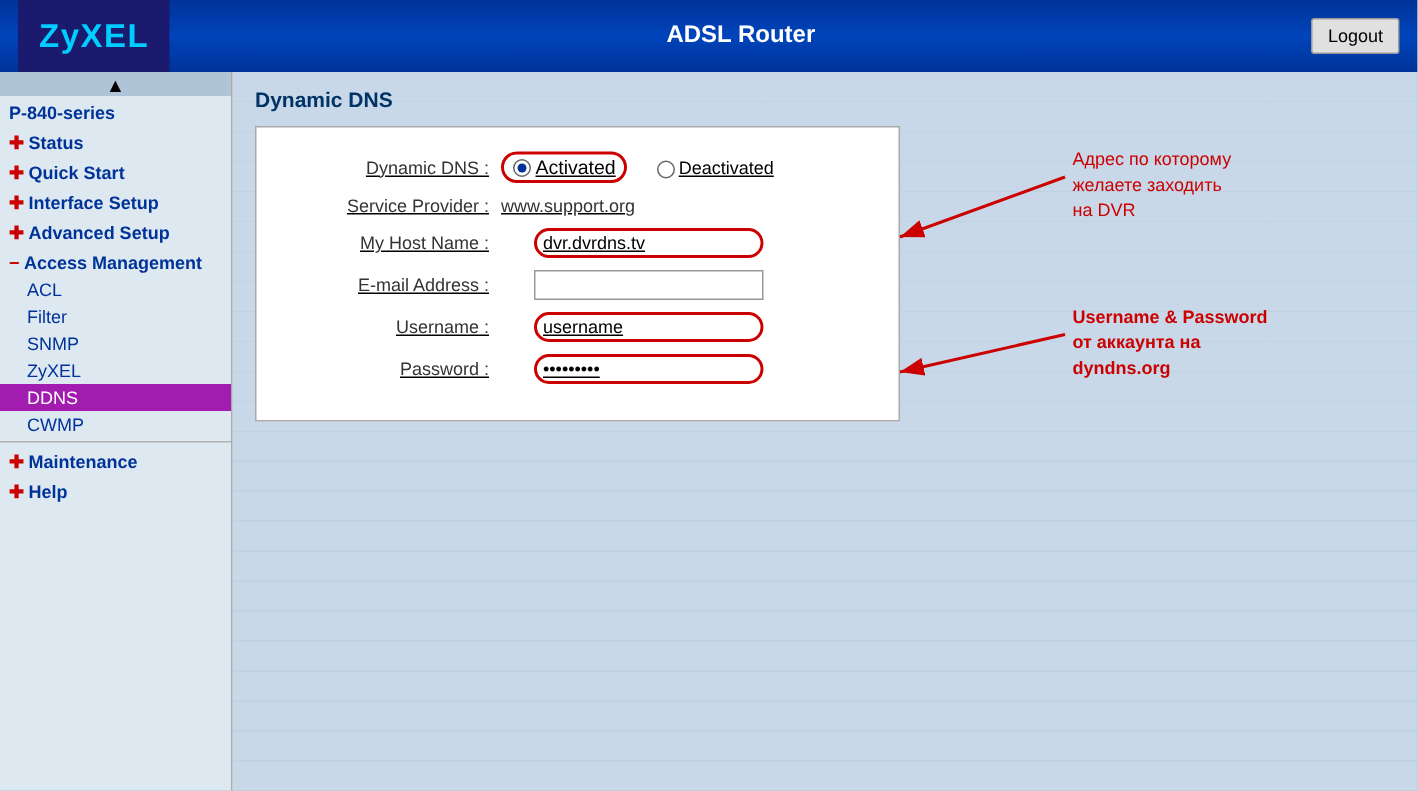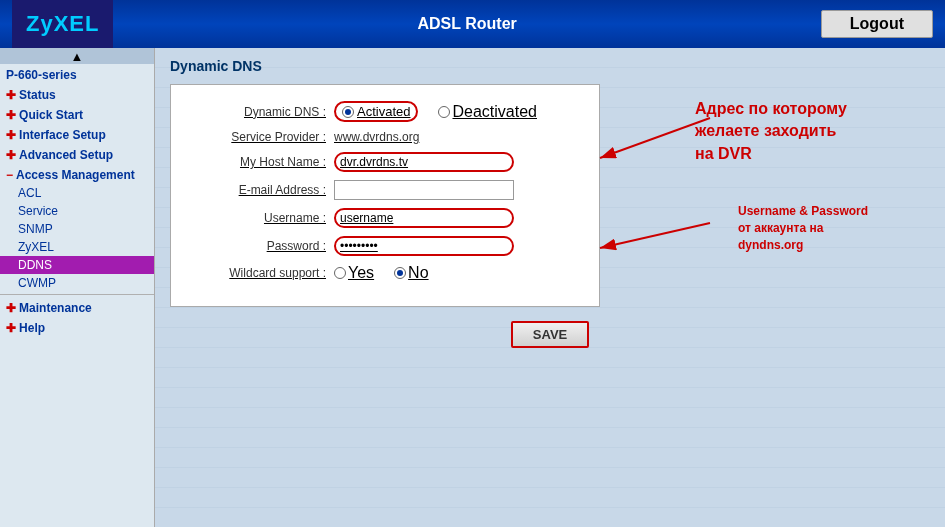--- a/index.html
+++ b/index.html
@@ -28,25 +28,24 @@
     #header-title {
       color: white;
       font-size: 16px;
       font-weight: bold;
       flex: 1;
       text-align: center;
     }
     #logout-btn {
       background: #e0e0e0;
       border: 1px solid #999;
-      padding: 4px 28px;
+      padding: 4px 10px;
       cursor: pointer;
-      font-size: 16px;
+      font-size: 12px;
       border-radius: 2px;
-      font-weight: bold;
     }
 
     
     #main-layout {
       display: flex;
       height: calc(527px - 48px);
     }
 
     
     #sidebar {
@@ -140,40 +139,41 @@
       color: #333;
       flex-shrink: 0;
     }
     .form-value {
       font-size: 12px;
       color: #333;
     }
     .form-input {
       border: 1px solid #999;
       height: 20px;
-      width: 180px;
+      width: 153px;
       font-size: 12px;
       padding: 0 4px;
+      margin-left: 22px;
     }
     .form-input.highlighted {
       border: 2px solid #cc0000;
       border-radius: 10px;
     }
 
     
     .radio-group {
       display: flex;
       align-items: center;
       gap: 20px;
     }
     .radio-option {
       display: flex;
-      align-items: center;
+      align-items: flex-end;
       gap: 2px;
-      font-size: 16px;
+      font-size: 12px;
     }
     .radio-circle {
       width: 12px;
       height: 12px;
       border-radius: 50%;
       border: 1px solid #666;
       display: inline-flex;
       align-items: center;
       justify-content: center;
       background: white;
@@ -232,42 +232,42 @@
   <div id="header-title">ADSL Router</div>
   <button id="logout-btn">Logout</button>
 </div>
 
 <div id="main-layout">
 
   <div id="sidebar">
     <div id="sidebar-scroll-indicator">▲</div>
 
     <div class="sidebar-section-header">
-      <span>P-660-series</span>
+      <span>P-840-series</span>
     </div>
     <div class="sidebar-section-header">
       <span class="plus">✚</span><span>Status</span>
     </div>
     <div class="sidebar-section-header">
       <span class="plus">✚</span><span>Quick Start</span>
     </div>
     <div class="sidebar-section-header">
       <span class="plus">✚</span><span>Interface Setup</span>
     </div>
     <div class="sidebar-section-header">
       <span class="plus">✚</span><span>Advanced Setup</span>
     </div>
     <div class="sidebar-section-header">
       <span class="minus">−</span><span>Access Management</span>
     </div>
     <div class="sidebar-item">
       <span>ACL</span>
     </div>
     <div class="sidebar-item">
-      <span>Service</span>
+      <span>Filter</span>
     </div>
     <div class="sidebar-item">
       <span>SNMP</span>
     </div>
     <div class="sidebar-item">
       <span>ZyXEL</span>
     </div>
     <div class="sidebar-item active">
       <span>DDNS</span>
     </div>
@@ -299,21 +299,21 @@
           </div>
           <div class="radio-option">
             <div class="radio-circle"></div>
             <span>Deactivated</span>
           </div>
         </div>
       </div>
 
       <div class="form-row">
         <div class="form-label">Service Provider :</div>
-        <div class="form-value">www.dvrdns.org</div>
+        <div class="form-value">www.support.org</div>
       </div>
 
       <div class="form-row">
         <div class="form-label">My Host Name :</div>
         <input type="text" class="form-input highlighted" value="dvr.dvrdns.tv" style="">
       </div>
 
       <div class="form-row">
         <div class="form-label">E-mail Address :</div>
         <input type="text" class="form-input" value="" style="">
@@ -322,45 +322,29 @@
       <div class="form-row">
         <div class="form-label">Username :</div>
         <input type="text" class="form-input highlighted" value="username" style="">
       </div>
 
       <div class="form-row">
         <div class="form-label">Password :</div>
         <input type="password" class="form-input highlighted" value="password1" style="">
       </div>
 
-      <div class="form-row">
-        <div class="form-label">Wildcard support :</div>
-        <div class="radio-group">
-          <div class="radio-option">
-            <div class="radio-circle"></div>
-            <span>Yes</span>
-          </div>
-          <div class="radio-option">
-            <div class="radio-circle selected"></div>
-            <span>No</span>
-          </div>
-        </div>
-      </div>
-    </div>
-
-    <div id="save-row">
-      <button id="save-btn">SAVE</button>
-    </div>
-
-    <div style="position: absolute; top: 50px; left: 540px; color: #cc0000; font-size: 16px; font-weight: bold; line-height: 1.4;">
+    </div>
+
+
+    <div style="position: absolute; top: 50px; left: 560px; color: #cc0000; font-size: 12px; font-weight: normal; line-height: 1.4;">
       <span style="white-space: pre-line;">Адрес по которому
 желаете заходить
 на DVR</span>
     </div>
-    <div style="position: absolute; top: 155px; left: 583px; color: #cc0000; font-size: 12px; font-weight: bold; line-height: 1.4;">
+    <div style="position: absolute; top: 155px; left: 560px; color: #cc0000; font-size: 12px; font-weight: bold; line-height: 1.4;">
       <span style="white-space: pre-line;">Username &amp; Password
 от аккаунта на
 dyndns.org</span>
     </div>
 
     <svg class="arrows">
 
       <defs>
         <marker id="arrowhead" markerWidth="8" markerHeight="6" refX="8" refY="3" orient="auto">
           <polygon points="0 0, 8 3, 0 6" fill="#cc0000"></polygon>

